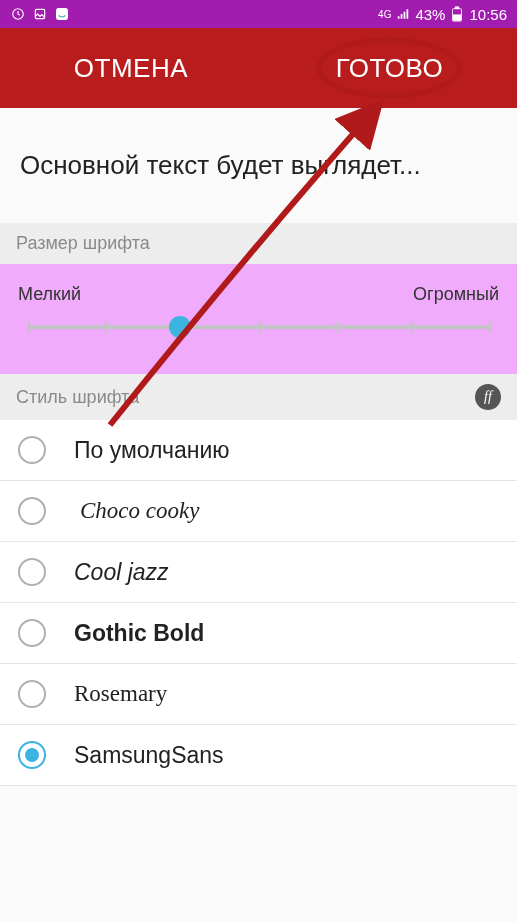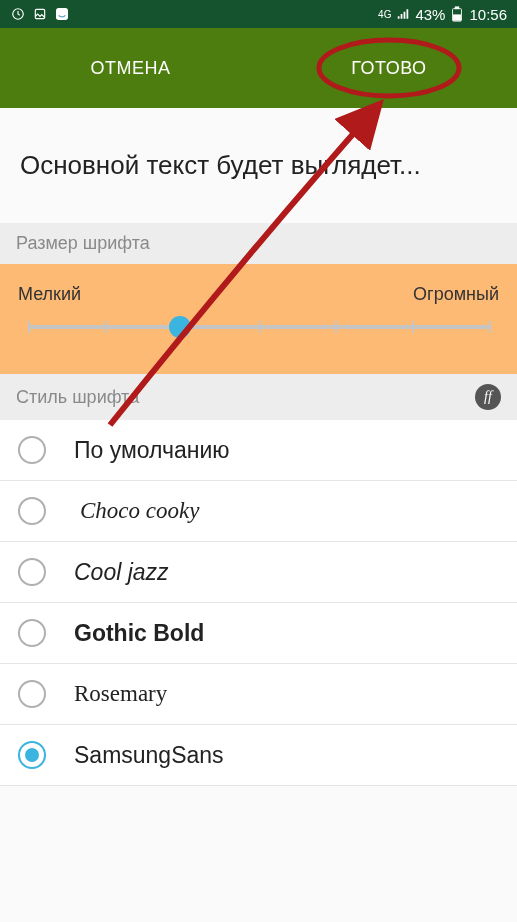--- a/index.html
+++ b/index.html
@@ -1,38 +1,38 @@
 <!DOCTYPE html>
 <html><head>
 <meta charset="utf-8">
 <style>
   * { box-sizing: border-box; margin: 0; padding: 0; }
   html, body { width: 517px; height: 922px; font-family: sans-serif; background: #fafafa; overflow: hidden; position: relative; }
   
   .status-bar {
     height: 28px;
-    background: #14532d;
+    background: #a21caf;
     display: flex;
     align-items: center;
     padding: 0 10px;
     color: #fff;
     font-size: 14px;
   }
   .status-left { display: flex; gap: 6px; align-items: center; }
   .status-right { margin-left: auto; display: flex; gap: 4px; align-items: center; font-size: 15px; }
   .status-icon { width: 16px; height: 16px; display: inline-flex; align-items: center; justify-content: center; }
   
   .header {
     height: 80px;
-    background: #4d7c0f;
+    background: #b91c1c;
     display: flex;
     align-items: center;
     justify-content: space-around;
     color: #fff;
-    font-size: 18px;
+    font-size: 26px;
     letter-spacing: 0.5px;
   }
   .header-btn { cursor: pointer; padding: 8px 20px; }
   
   .preview-area {
     padding: 42px 20px 42px 20px;
     background: #fafafa;
   }
   .preview-text { font-size: 26px; color: #222; }
   
@@ -40,21 +40,21 @@
     background: #ededed;
     padding: 10px 16px;
     font-size: 18px;
     color: #8a8a8a;
     display: flex;
     align-items: center;
   }
   .section-header .icon-right { margin-left: auto; }
   
   .slider-block {
-    background: #fdba74;
+    background: #f0abfc;
     padding: 20px 18px 45px 18px;
   }
   .slider-labels {
     display: flex;
     justify-content: space-between;
     font-size: 18px;
     color: #333;
     margin-bottom: 20px;
   }
   .slider-track {

